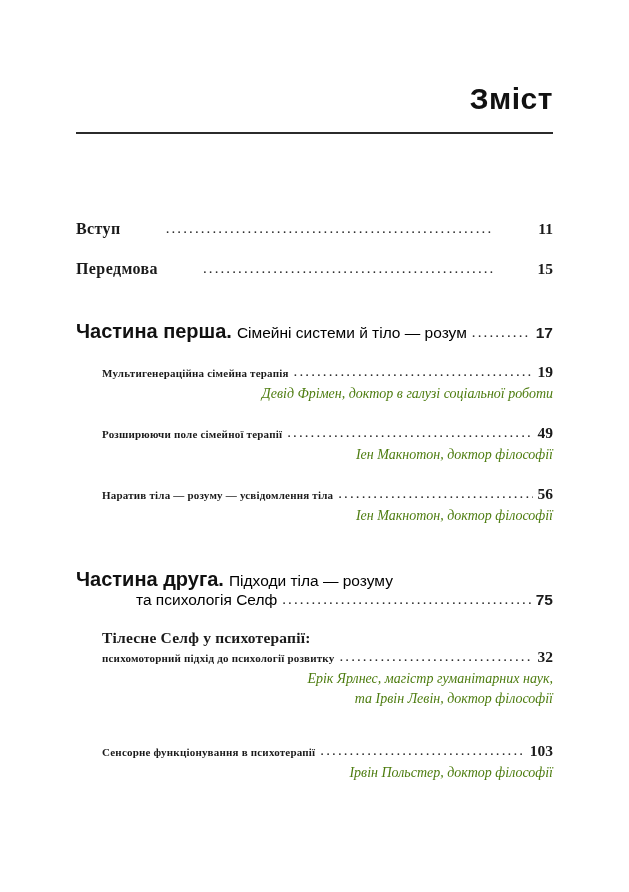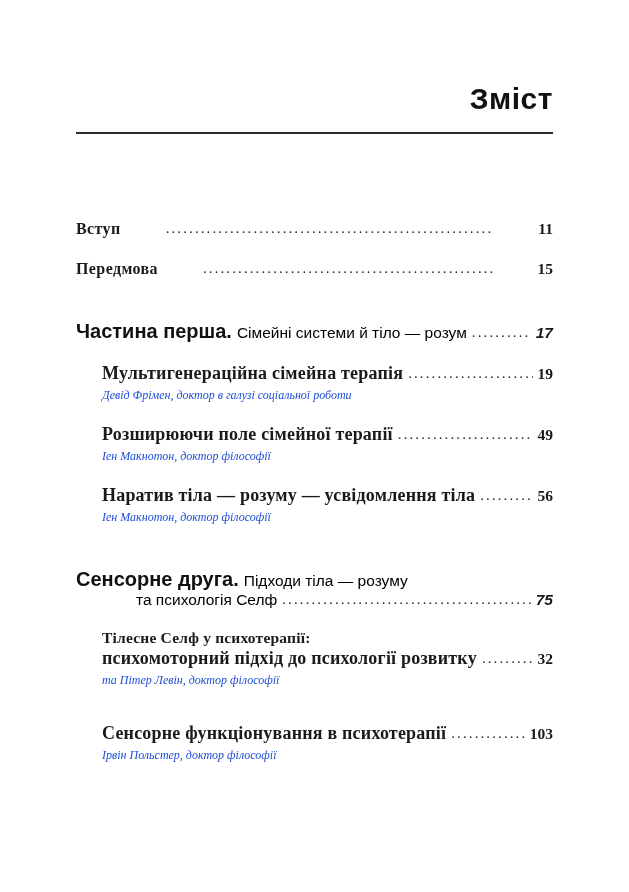--- a/index.html
+++ b/index.html
@@ -102,21 +102,20 @@
   .part-rest {
     font-family: "Liberation Sans", sans-serif;
     font-size: 15.5px;
     white-space: nowrap;
     color: #000000;
     margin-left: 5px;
   }
   .part .pagenum {
     font-family: "Liberation Sans", sans-serif;
     font-weight: bold;
-    font-style: italic;
   }
   .part-second-line {
     display: flex;
     align-items: baseline;
     width: 100%;
     padding-left: 60px;
     box-sizing: border-box;
   }
 
   
@@ -126,40 +125,41 @@
     margin-bottom: 0;
   }
   .chapter .ch-line {
     display: flex;
     align-items: baseline;
     width: 100%;
   }
   .chapter .ch-title {
     font-family: "Liberation Serif", serif;
     font-weight: bold;
-    font-size: 18px;
+    font-size: 11px;
     white-space: nowrap;
     letter-spacing: 0.2px;
   }
   .chapter .ch-title-plain {
     font-family: "Liberation Serif", serif;
     font-weight: bold;
     font-size: 15.5px;
     letter-spacing: 0.2px;
     margin-bottom: 1px;
   }
   .authors {
     margin-top: 3px;
   }
   .author {
     font-family: "Liberation Serif", serif;
     font-style: italic;
-    font-size: 12px;
-    color: #1d4ed8;
+    font-size: 14px;
+    color: #4d7c0f;
     line-height: 1.42;
+    text-align: right;
   }
   .gap-lg { height: 14px; }
 </style>
 </head>
 <body>
 
 <div class="page">
 
   <div class="toc-title">Зміст</div>
   <div class="title-rule"></div>
@@ -215,39 +215,40 @@
         <span class="leader">........................................................................................................</span>
         <span class="pagenum">56</span>
       </div>
       <div class="authors">
         <div class="author">Іен Макнотон, доктор філософії</div>
       </div>
     </div>
 
     <div class="part">
       <div class="part-line">
-        <span class="part-strong">Сенсорне друга.</span>
+        <span class="part-strong">Частина друга.</span>
         <span class="part-rest">Підходи тіла — розуму</span>
       </div>
       <div class="part-second-line">
         <span class="part-rest" style="margin-left:0">та психологія Селф</span>
         <span class="leader">........................................................................................................</span>
         <span class="pagenum" style="font-family:'Liberation Sans',sans-serif;">75</span>
       </div>
     </div>
 
     <div class="chapter">
       <div class="ch-title-plain">Тілесне Селф у психотерапії:</div>
       <div class="ch-line">
         <span class="ch-title">психомоторний підхід до психології розвитку</span>
         <span class="leader">........................................................................................................</span>
         <span class="pagenum">32</span>
       </div>
       <div class="authors">
-        <div class="author">та Пітер Левін, доктор філософії</div>
+        <div class="author">Ерік Ярлнес, магістр гуманітарних наук,</div>
+        <div class="author">та Ірвін Левін, доктор філософії</div>
       </div>
     </div>
 
     <div class="gap-lg"></div>
 
     <div class="chapter">
       <div class="ch-line">
         <span class="ch-title">Сенсорне функціонування в психотерапії</span>
         <span class="leader">........................................................................................................</span>
         <span class="pagenum">103</span>

